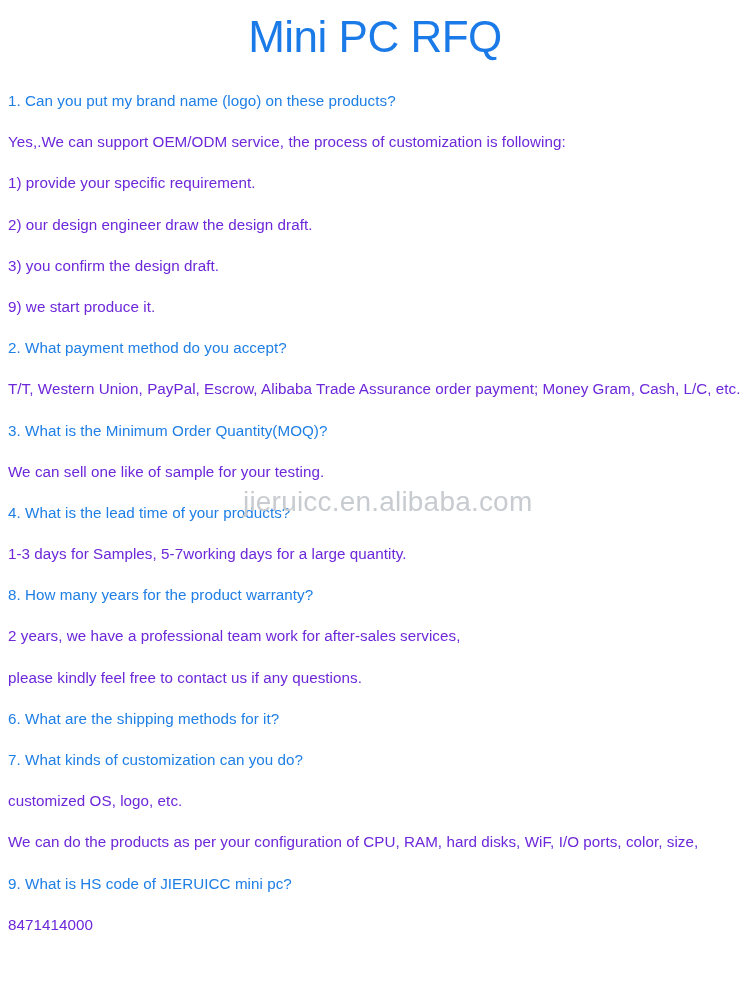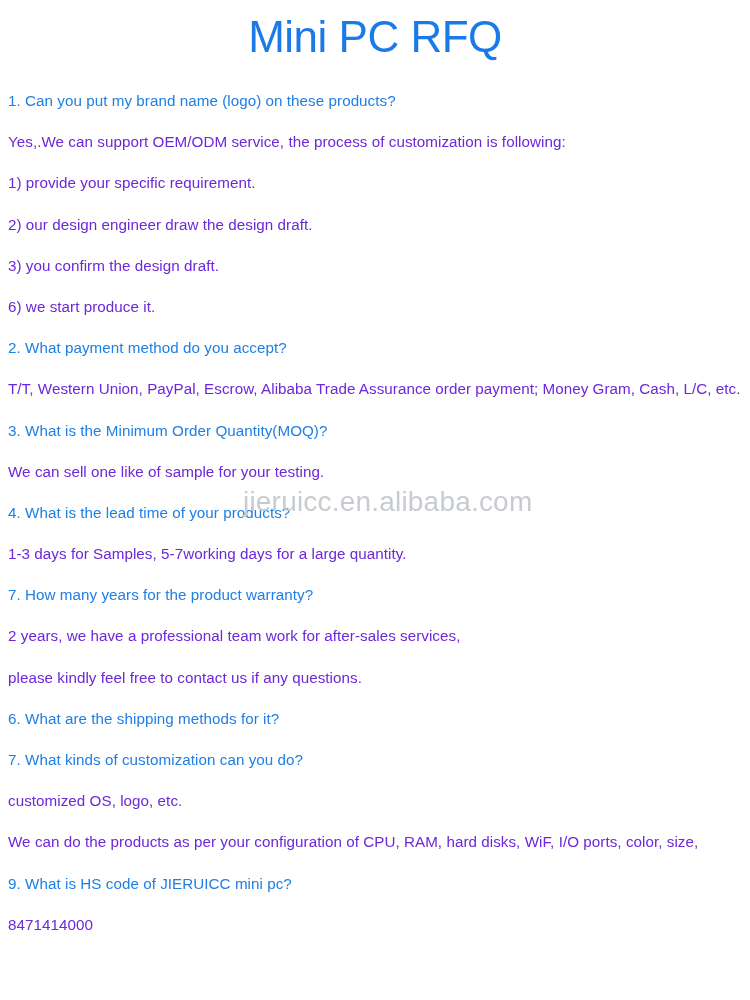--- a/index.html
+++ b/index.html
@@ -86,28 +86,28 @@
 <div id="faq-page">
 
   <div class="page-title">Mini PC RFQ</div>
 
   <div class="faq-body">
       <div class="line question">1. Can you put my brand name (logo) on these products?</div>
       <div class="line answer">Yes,.We can support OEM/ODM service, the process of customization is following:</div>
       <div class="line answer">1) provide your specific requirement.</div>
       <div class="line answer">2) our design engineer draw the design draft.</div>
       <div class="line answer">3) you confirm the design draft.</div>
-      <div class="line answer">6) we start produce it.</div>
+      <div class="line answer">9) we start produce it.</div>
       <div class="line question">2. What payment method do you accept?</div>
       <div class="line answer">T/T, Western Union, PayPal, Escrow, Alibaba Trade Assurance order payment; Money Gram, Cash, L/C, etc.</div>
       <div class="line question">3. What is the Minimum Order Quantity(MOQ)?</div>
       <div class="line answer">We can sell one like of sample for your testing.</div>
       <div class="line question">4. What is the lead time of your products?</div>
       <div class="line answer">1-3 days for Samples, 5-7working days for a large quantity.</div>
-      <div class="line question">7. How many years for the product warranty?</div>
+      <div class="line question">8. How many years for the product warranty?</div>
       <div class="line answer">2 years, we have a professional team work for after-sales services,</div>
       <div class="line answer">please kindly feel free to contact us if any questions.</div>
       <div class="line question">6. What are the shipping methods for it?</div>
       <div class="line question">7. What kinds of customization can you do?</div>
       <div class="line answer">customized OS, logo, etc.</div>
       <div class="line answer">We can do the products as per your configuration of CPU, RAM, hard disks, WiF, I/O ports, color, size,</div>
       <div class="line question">9. What is HS code of JIERUICC mini pc?</div>
       <div class="line answer">8471414000</div>
     </div>
 

